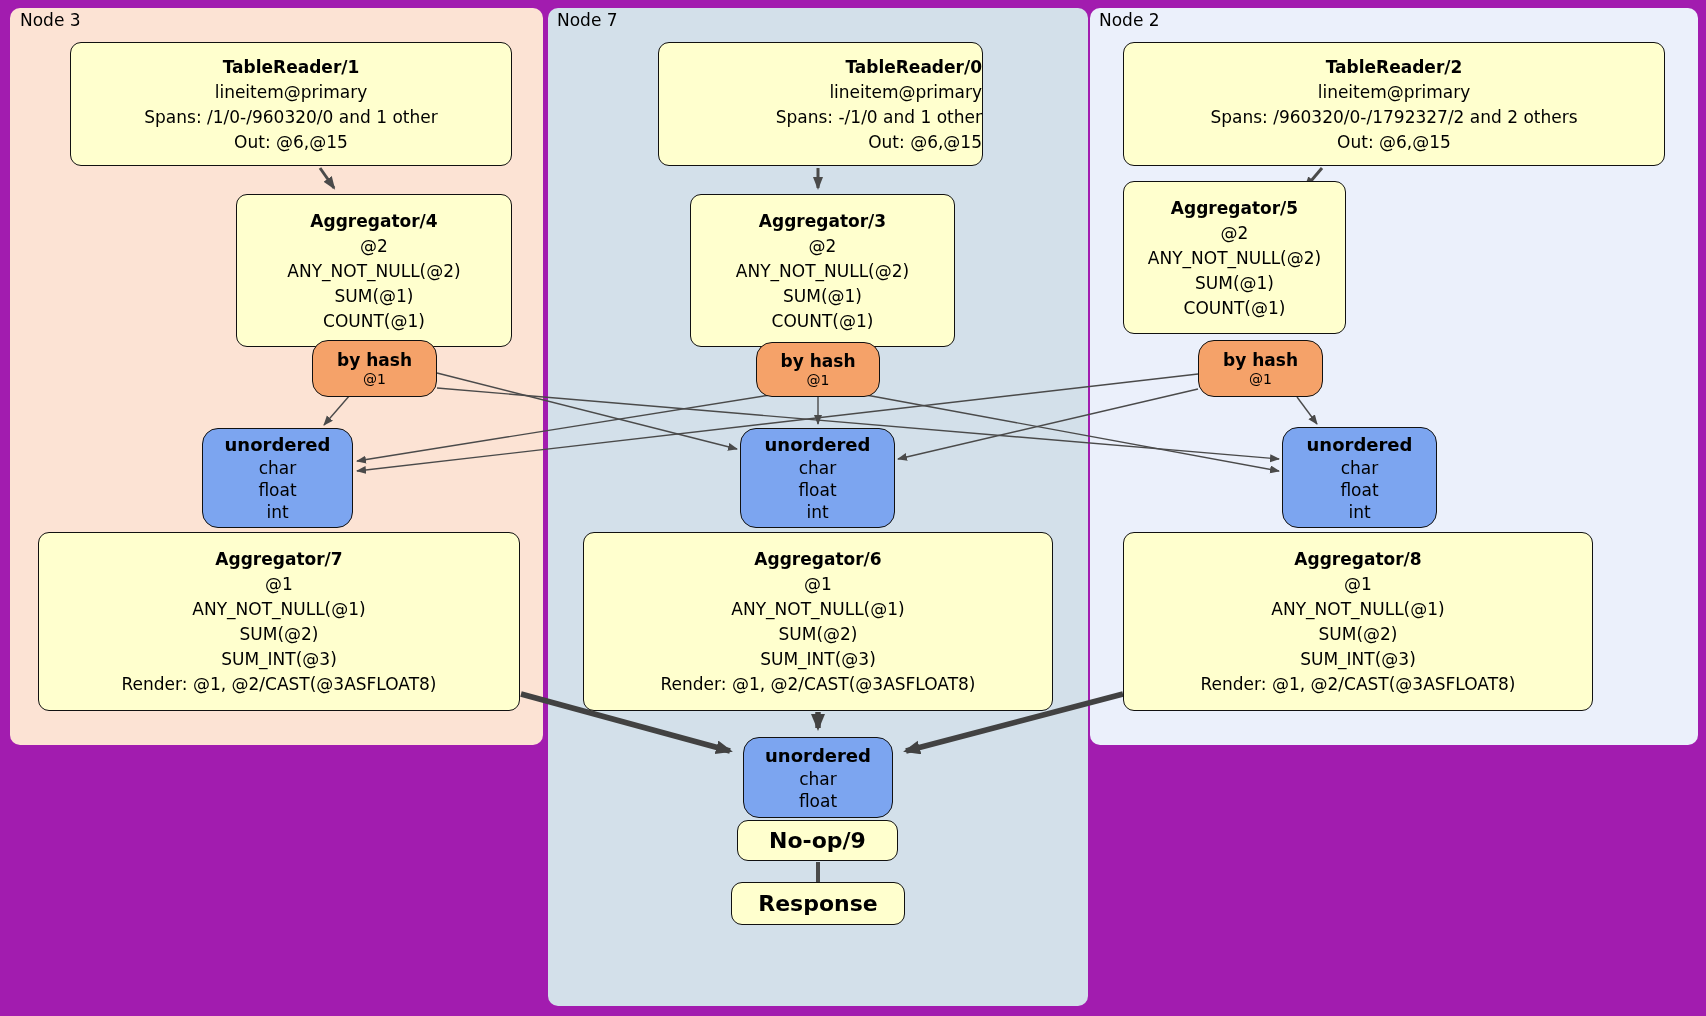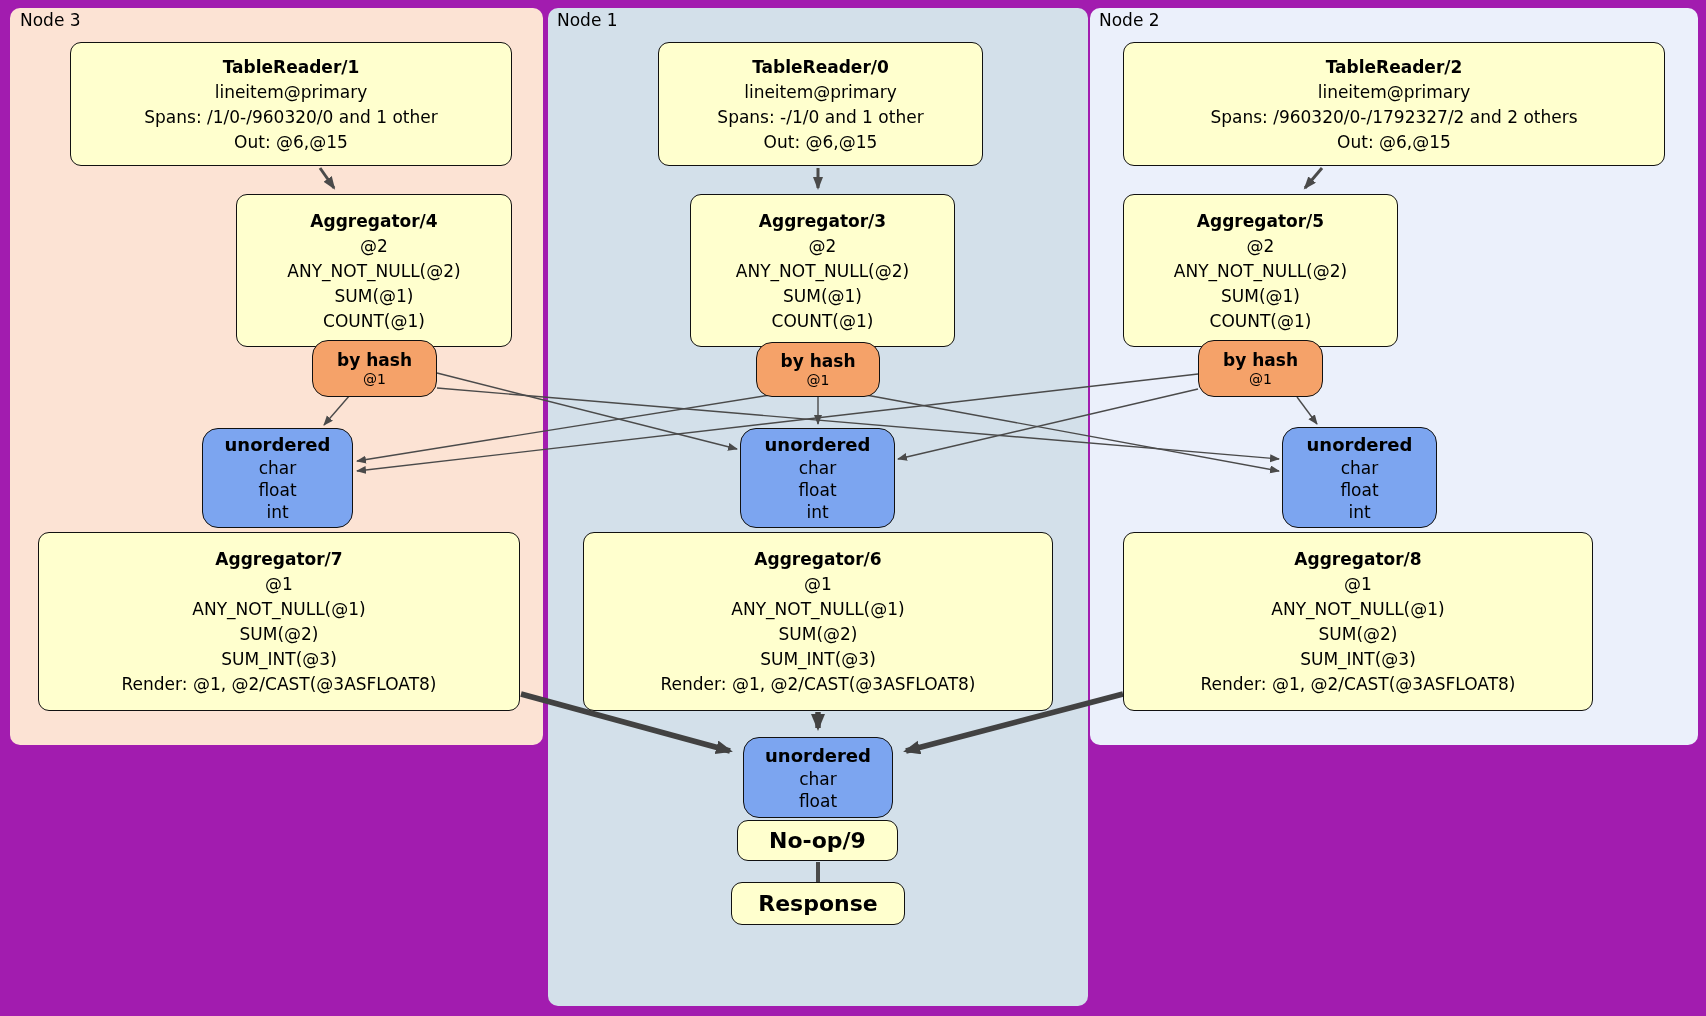--- a/index.html
+++ b/index.html
@@ -28,21 +28,21 @@
 </style>
 </head>
 <body>
 
 <div id="stage">
 
   <div class="region" id="region-node3"></div>
   <div class="region" id="region-node1"></div>
   <div class="region" id="region-node2"></div>
   <div class="region-label" style="left:20px;top:10px;">Node 3</div>
-  <div class="region-label" style="left:557px;top:10px;">Node 1</div>
+  <div class="region-label" style="left:557px;top:10px;">Node 7</div>
   <div class="region-label" style="left:1099px;top:10px;">Node 2</div>
 
   <svg id="edges" width="1706" height="1016">
     <defs>
       <marker id="thin-arrow" markerUnits="userSpaceOnUse" markerWidth="12" markerHeight="10" refX="9" refY="4" orient="auto">
         <path d="M0,0 L10,4 L0,8 z" fill="#4a4a4a"></path>
       </marker>
       <marker id="mid-arrow" markerUnits="userSpaceOnUse" markerWidth="16" markerHeight="13" refX="11" refY="5" orient="auto">
         <path d="M0,0 L13,5 L0,10 z" fill="#4a4a4a"></path>
       </marker>
@@ -99,21 +99,21 @@
     </div>
     <div class="box proc" style="left:38px;top:532px;width:482px;height:179px;">
       <div class="title">Aggregator/7</div>
       <div class="line">@1</div>
       <div class="line">ANY_NOT_NULL(@1)</div>
       <div class="line">SUM(@2)</div>
       <div class="line">SUM_INT(@3)</div>
       <div class="line">Render: @1, @2/CAST(@3ASFLOAT8)</div>
     </div>
 
-    <div class="box proc" style="left:658px;top:42px;width:325px;height:124px;">
+    <div class="box proc" style="left:658px;top:42px;width:325px;height:124px;align-items:flex-end;">
       <div class="title">TableReader/0</div>
       <div class="line">lineitem@primary</div>
       <div class="line">Spans: -/1/0 and 1 other</div>
       <div class="line">Out: @6,@15</div>
     </div>
     <div class="box proc" style="left:690px;top:194px;width:265px;height:153px;">
       <div class="title">Aggregator/3</div>
       <div class="line">@2</div>
       <div class="line">ANY_NOT_NULL(@2)</div>
       <div class="line">SUM(@1)</div>
@@ -137,21 +137,21 @@
       <div class="line">SUM_INT(@3)</div>
       <div class="line">Render: @1, @2/CAST(@3ASFLOAT8)</div>
     </div>
 
     <div class="box proc" style="left:1123px;top:42px;width:542px;height:124px;">
       <div class="title">TableReader/2</div>
       <div class="line">lineitem@primary</div>
       <div class="line">Spans: /960320/0-/1792327/2 and 2 others</div>
       <div class="line">Out: @6,@15</div>
     </div>
-    <div class="box proc" style="left:1123px;top:194px;width:275px;height:153px;">
+    <div class="box proc" style="left:1123px;top:181px;width:223px;height:153px;">
       <div class="title">Aggregator/5</div>
       <div class="line">@2</div>
       <div class="line">ANY_NOT_NULL(@2)</div>
       <div class="line">SUM(@1)</div>
       <div class="line">COUNT(@1)</div>
     </div>
     <div class="box router" style="left:1198px;top:340px;width:125px;height:57px;">
       <div class="title">by hash</div>
       <div class="line">@1</div>
     </div>

